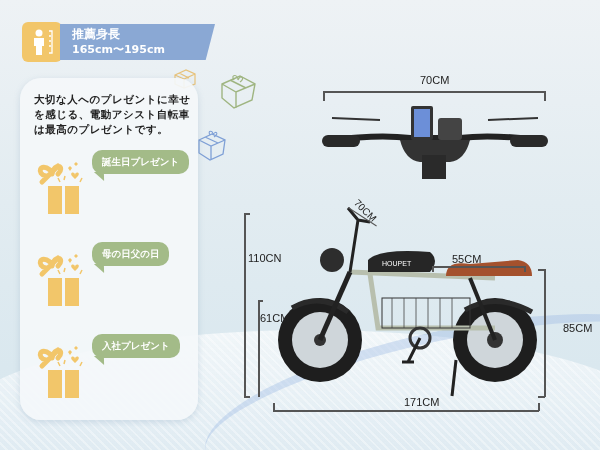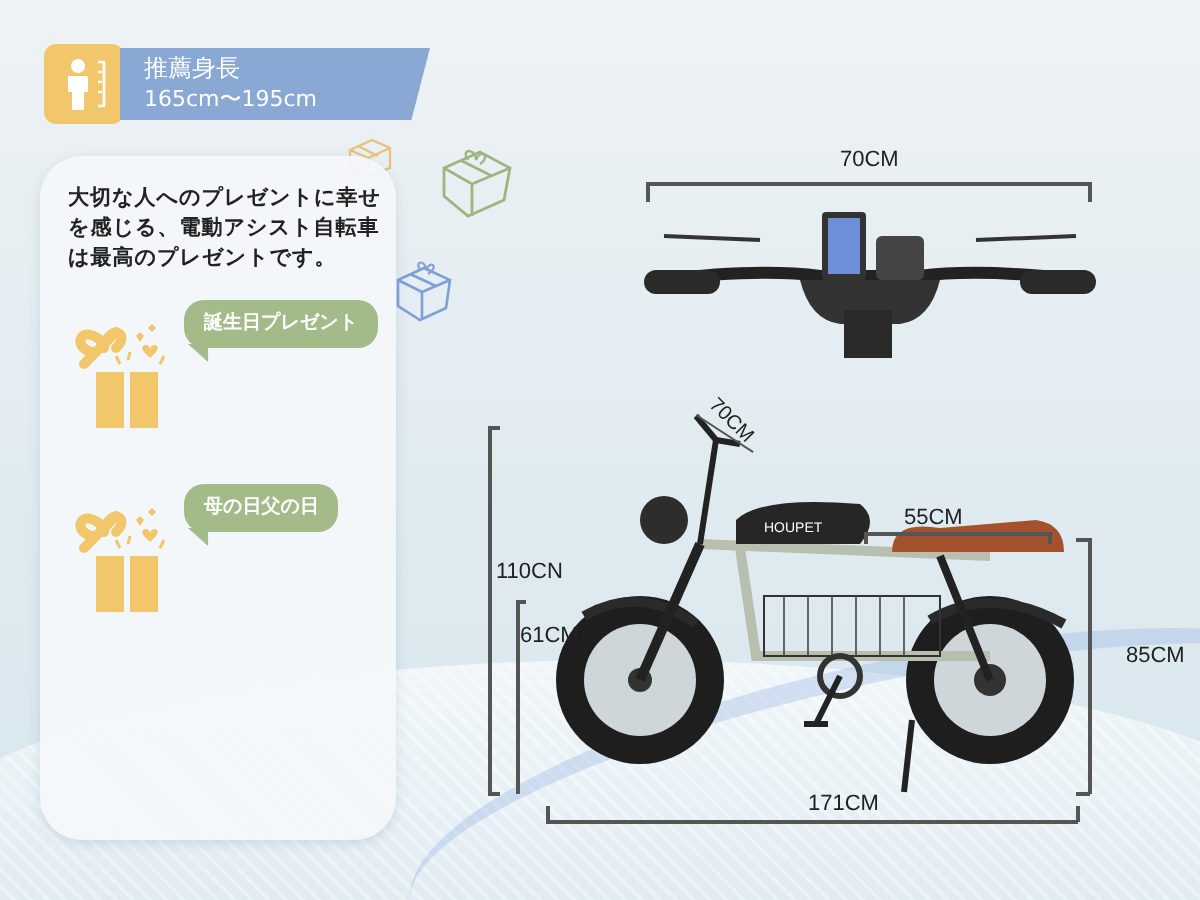--- a/index.html
+++ b/index.html
@@ -23,21 +23,21 @@
   .height-badge { position: absolute; left: 22px; top: 22px; height: 40px; }
   .person-box {
     position: absolute; left: 0; top: 0; width: 40px; height: 40px;
     background: #f2c66a; border-radius: 6px;
     display: flex; align-items: center; justify-content: center;
   }
   .banner {
     position: absolute; left: 38px; top: 2px; width: 155px; height: 36px;
     background: #8aa8d4;
     clip-path: polygon(0 0, 100% 0, 94% 100%, 0 100%);
-    color: #fff; font-weight: normal; font-size: 12px; line-height: 15px;
+    color: #fff; font-weight: bold; font-size: 12px; line-height: 15px;
     padding: 3px 0 0 12px;
   }
   .banner .t2 { font-size: 11px; }
   
   .card {
     position: absolute; left: 20px; top: 78px; width: 178px; height: 342px;
     background: rgba(244,247,250,0.92); border-radius: 21px;
     box-shadow: 0 2px 6px rgba(120,150,180,0.25);
   }
   .card-text {
@@ -111,20 +111,29 @@
   <div class="gift-row" style="top:242px">
     <svg class="gift-icon" viewBox="0 0 60 60">
       <path d="M18 30 h14 v28 h-14 z M35 30 h14 v28 h-14 z" fill="#f2c66a"></path>
       <path d="M12 26 L28 10 M20 14 c-10 -8 -14 4 -4 6 M22 18 c2 -12 14 -8 6 0" stroke="#f2c66a" stroke-width="5" fill="none" stroke-linecap="round"></path>
       <path d="M38 12 l2 -2 l2 2 l-2 3 z M44 8 l2 -2 l2 2 l-2 2 z M42 20 c-3 -4 3 -5 3 -1 c0 -4 6 -3 3 1 l-3 3 z" fill="#f2c66a"></path>
       <path d="M30 26 l-2 -4 M34 24 l1 -4 M50 26 l2 -4" stroke="#f2c66a" stroke-width="1.5"></path>
     </svg>
     <div class="bubble">母の日父の日</div>
   </div>
 
+  <div class="gift-row" style="top:334px">
+    <svg class="gift-icon" viewBox="0 0 60 60">
+      <path d="M18 30 h14 v28 h-14 z M35 30 h14 v28 h-14 z" fill="#f2c66a"></path>
+      <path d="M12 26 L28 10 M20 14 c-10 -8 -14 4 -4 6 M22 18 c2 -12 14 -8 6 0" stroke="#f2c66a" stroke-width="5" fill="none" stroke-linecap="round"></path>
+      <path d="M38 12 l2 -2 l2 2 l-2 3 z M44 8 l2 -2 l2 2 l-2 2 z M42 20 c-3 -4 3 -5 3 -1 c0 -4 6 -3 3 1 l-3 3 z" fill="#f2c66a"></path>
+      <path d="M30 26 l-2 -4 M34 24 l1 -4 M50 26 l2 -4" stroke="#f2c66a" stroke-width="1.5"></path>
+    </svg>
+    <div class="bubble">入社プレゼント</div>
+  </div>
 
   <div class="dim" style="left:420px;top:74px">70CM</div>
   <div class="line" style="left:323px;top:91px;width:222px;height:1.5px"></div>
   <div class="line" style="left:323px;top:91px;width:1.5px;height:10px"></div>
   <div class="line" style="left:544px;top:91px;width:1.5px;height:10px"></div>
   <svg class="deco" style="left:320px;top:100px" width="230" height="80" viewBox="0 0 230 80">
     <path d="M10 40 Q60 34 90 38 L140 38 Q170 34 220 40" stroke="#222" stroke-width="6" fill="none"></path>
     <rect x="2" y="35" width="38" height="12" rx="6" fill="#2a2a2a"></rect>
     <rect x="190" y="35" width="38" height="12" rx="6" fill="#2a2a2a"></rect>
     <path d="M12 18 L60 20 M168 20 L218 18" stroke="#333" stroke-width="2"></path>
@@ -155,21 +164,21 @@
     <rect x="112" y="98" width="88" height="30" fill="none" stroke="#333" stroke-width="1"></rect>
     <path d="M122 98 V128 M134 98 V128 M146 98 V128 M158 98 V128 M170 98 V128 M182 98 V128" stroke="#444" stroke-width="0.8"></path>
     <circle cx="150" cy="138" r="10" fill="none" stroke="#333" stroke-width="3"></circle>
     <path d="M150 138 L138 162 M132 162 h12" stroke="#222" stroke-width="3"></path>
     <path d="M186 160 L182 196" stroke="#222" stroke-width="3"></path>
   </svg>
 
   <div class="dim" style="left:352px;top:205px;transform:rotate(45deg);font-size:10px">70CM</div>
   <div class="line" style="left:348px;top:207px;width:34px;height:1.2px;transform:rotate(33deg);transform-origin:left"></div>
 
-  <div class="dim" style="left:248px;top:280px">110CN</div>
+  <div class="dim" style="left:248px;top:252px">110CN</div>
   <div class="line" style="left:244px;top:213px;width:1.5px;height:184px"></div>
   <div class="line" style="left:244px;top:213px;width:6px;height:1.5px"></div>
   <div class="line" style="left:244px;top:396px;width:6px;height:1.5px"></div>
 
   <div class="dim" style="left:260px;top:312px">61CM</div>
   <div class="line" style="left:258px;top:300px;width:1.5px;height:97px"></div>
   <div class="line" style="left:258px;top:300px;width:5px;height:1.5px"></div>
 
   <div class="dim" style="left:452px;top:253px">55CM</div>
   <div class="line" style="left:432px;top:266px;width:93px;height:1.5px"></div>

